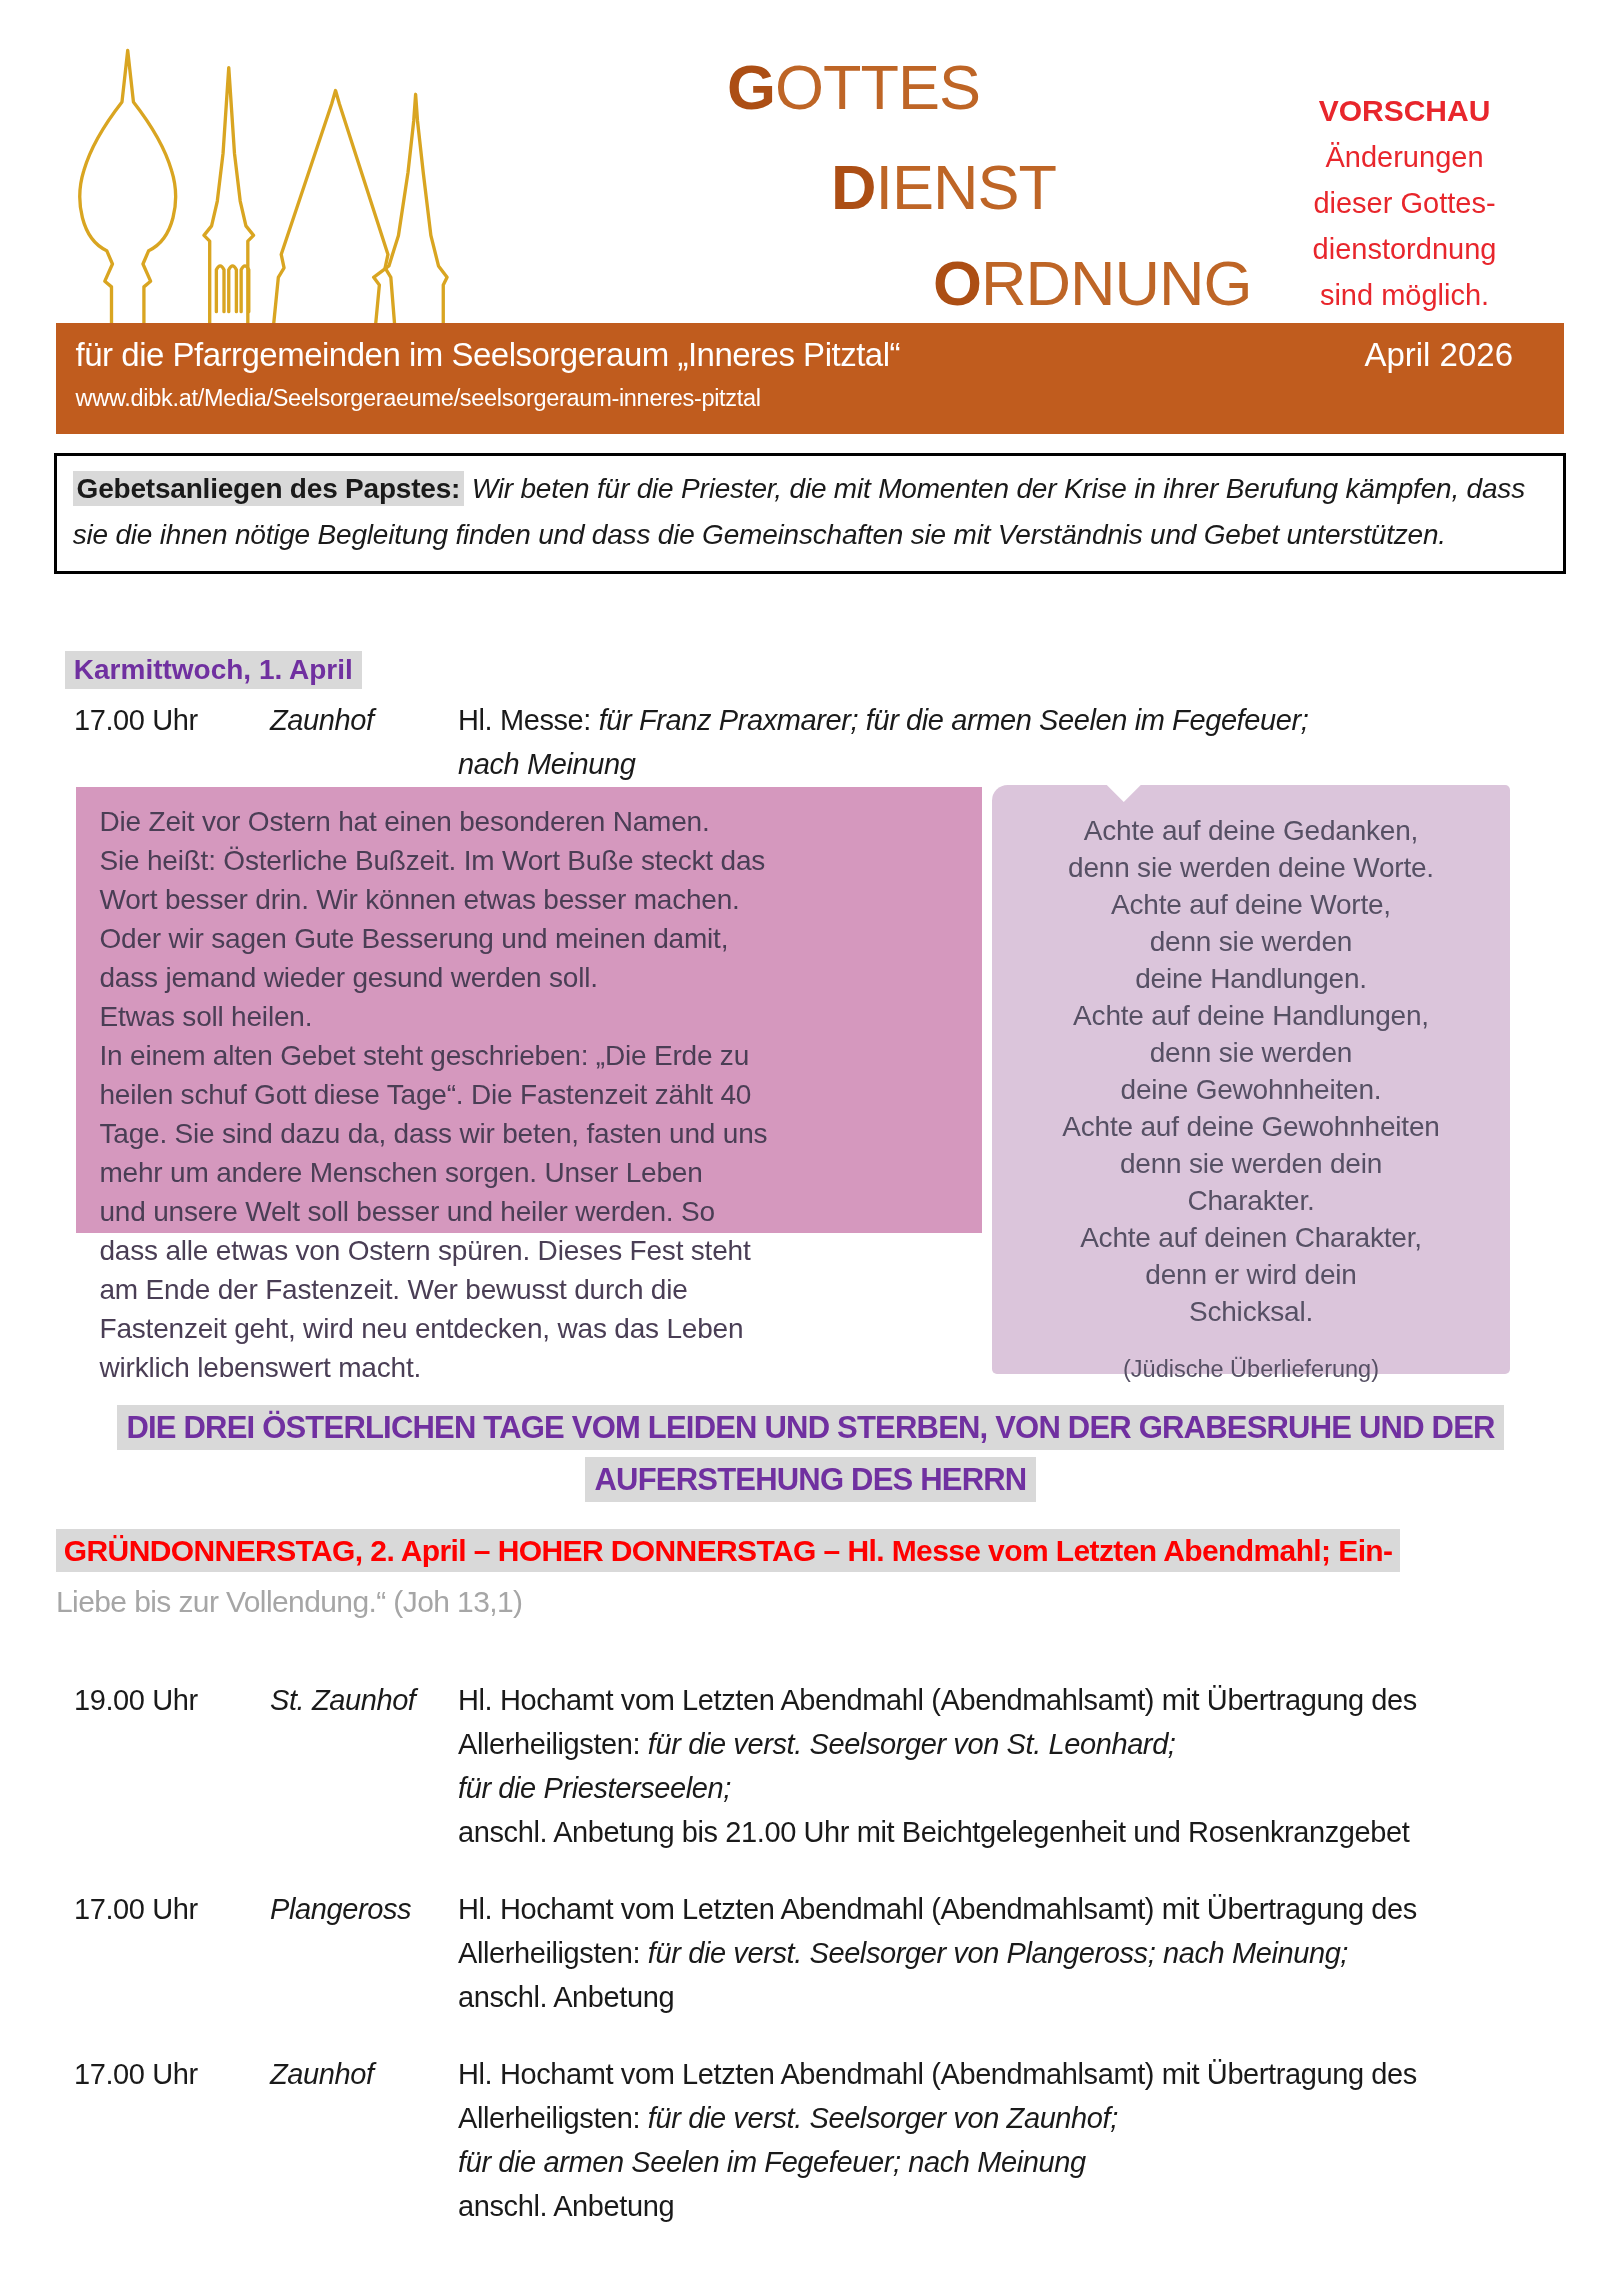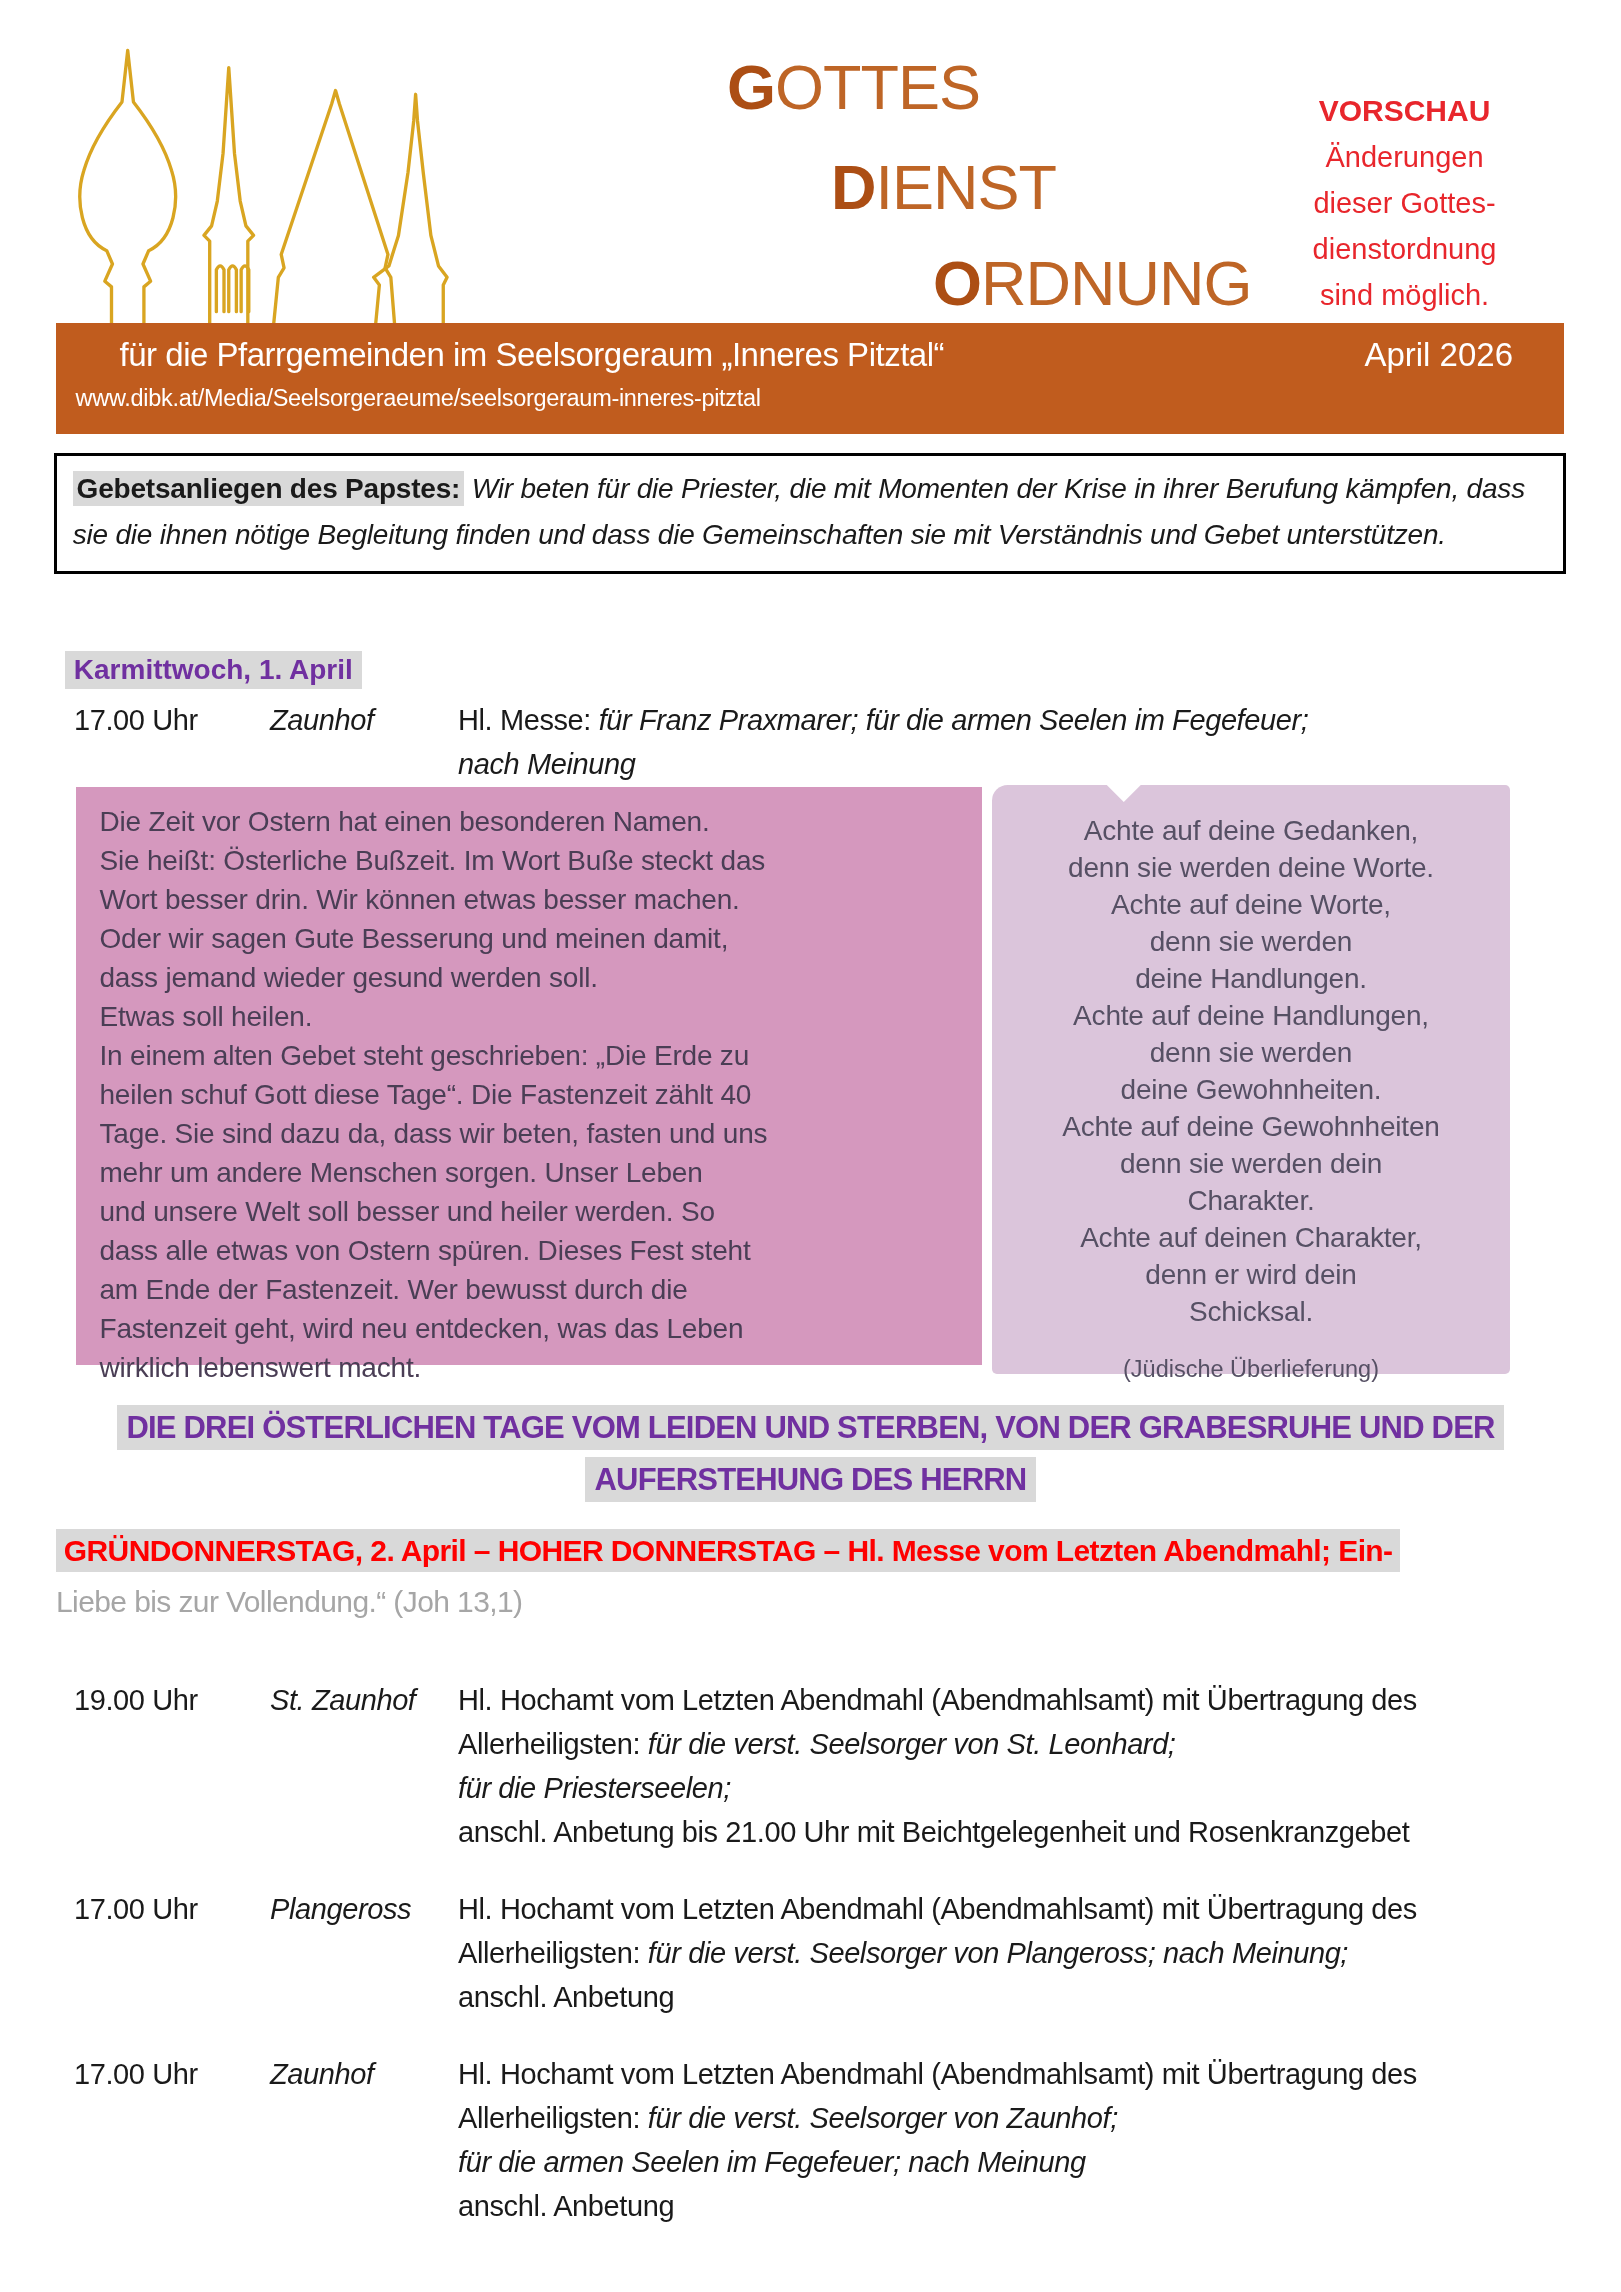--- a/index.html
+++ b/index.html
@@ -21,21 +21,21 @@
   .t-init{font-weight:bold; color:var(--title-initial,#AC4E14);}
   .t-rest{color:var(--title-rest,#BE6526); font-weight:500;}
   .vorschau{position:absolute; left:1272px; top:88px; width:265px; text-align:center;
     color:var(--alert-red,#E8262C); line-height:46px; font-size:29px;}
   .v-title{font-weight:bold; font-size:30px;}
 
   
   .banner{position:absolute; left:56px; top:323px; width:1508px; height:111px;
     background:var(--banner-bg,#C05C1E); color:#ffffff; box-sizing:border-box;
     padding:12.7px 51px 0 19.6px;}
-  .banner-row{display:flex; justify-content:space-between; align-items:center;margin-left:44px;}
+  .banner-row{display:flex; justify-content:space-between; align-items:center;}
   .banner-main{font-size:33px; letter-spacing:-0.5px;}
   .banner-period{font-size:33px;}
   .banner-url{font-size:23.5px; margin-top:11.8px; letter-spacing:-0.3px;}
 
   
   .prayer-box{position:absolute; left:54px; top:453px; width:1512px; box-sizing:border-box;
     border:3.9px solid #000; padding:9.8px 15.7px 13.7px 15.7px; font-size:28px; line-height:46px;
     letter-spacing:-0.2px;}
   .prayer-label{font-weight:bold; background:var(--highlight-gray,#D9D9D9); padding:2px 3.9px;}
   .prayer-text{font-style:italic;}
@@ -45,21 +45,21 @@
     color:var(--heading-purple,#7030A0); background:var(--highlight-gray,#D9D9D9); padding:2.9px 8.8px;}
   .entries{position:absolute; width:1495px; font-size:29px; letter-spacing:-0.4px;}
   .karm-entries{left:74px; top:698px;}
   .gruen-entries{left:74px; top:1678px;}
   .entry{display:grid; grid-template-columns:196px 188px 1fr; margin-bottom:33px;}
   .entry > div{line-height:44px;}
   .col-church{font-style:italic;}
 
   
   .pink-box{position:absolute; box-sizing:border-box;}
-  .left-box{left:76px; top:787px; width:906px; height:578px;
+  .left-box{left:76px; top:787px; width:906px; height:446px;
     background:var(--left-box-bg,#D598BE); color:var(--left-box-text,#4A3E55);
     font-size:28px; line-height:39px; padding:14.7px 19.6px 0 23.5px; letter-spacing:-0.2px;}
   .right-box{left:992px; top:785px; width:518px; height:589px;
     background:var(--right-box-bg,#DBC5DB); color:var(--right-box-text,#565064);
     border-radius:15.7px 4.9px 4.9px 4.9px; text-align:center;}
   .notch{position:absolute; left:120px; top:-11.8px; width:23.5px; height:23.5px;
     background:#ffffff; transform:rotate(45deg);}
   .right-box-text{font-size:28px; line-height:37px; padding-top:26.5px; letter-spacing:-0.2px;}
   .attribution{font-size:23.5px; margin-top:26px;}
 

